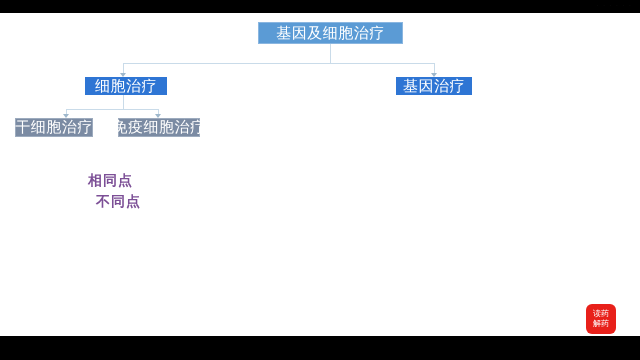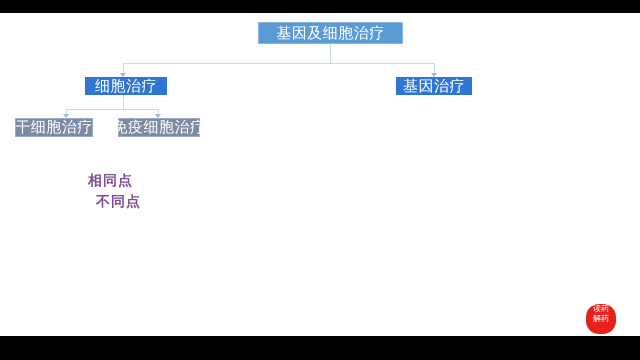--- a/index.html
+++ b/index.html
@@ -107,25 +107,25 @@
   }
 
   
   #watermark {
     position: absolute;
     left: 586px;
     top: 291px;
     width: 30px;
     height: 30px;
     background: #e8201a;
-    border-radius: 13px;
+    border-radius: 6px;
     display: flex;
     flex-direction: column;
     align-items: center;
-    justify-content: flex-start;
+    justify-content: center;
     z-index: 20;
   }
   #watermark span {
     color: #ffffff;
     font-size: 8px;
     line-height: 10px;
     letter-spacing: 0px;
     white-space: nowrap;
   }
 </style>

